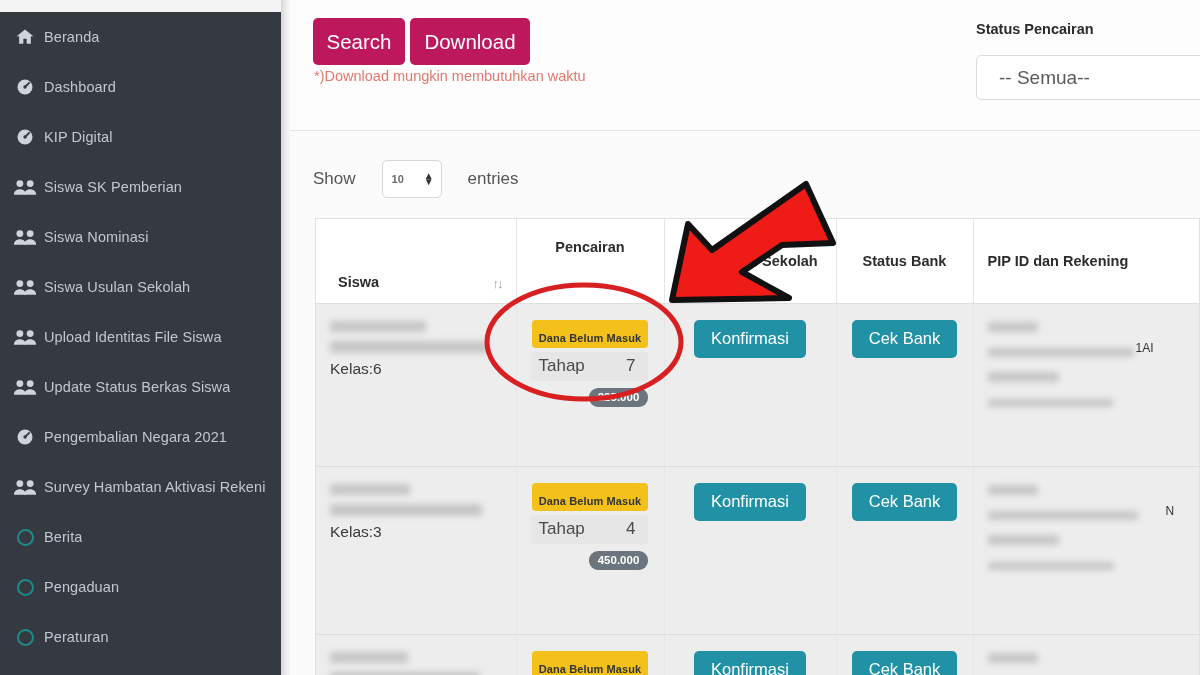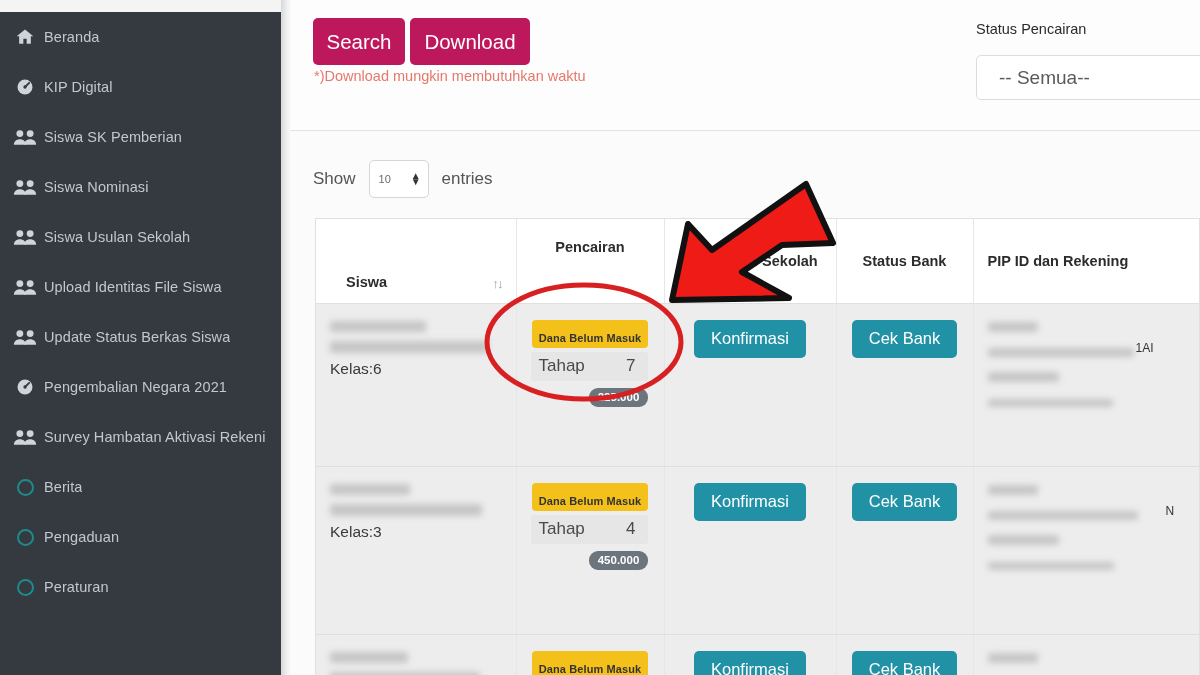--- a/index.html
+++ b/index.html
@@ -82,21 +82,21 @@
     position: absolute;
     left: 24px; top: 68px;
     color: #e5786b;
     font-size: 14.5px;
     white-space: nowrap;
   }
   #status-label {
     position: absolute;
     left: 686px; top: 21px;
     font-size: 14.5px;
-    font-weight: normal;
+    font-weight: bold;
     color: #2b2b2b;
     white-space: nowrap;
   }
   #status-select {
     position: absolute;
     left: 686px; top: 55px;
     width: 300px; height: 45px;
     border: 1px solid #dcdcdc;
     border-radius: 5px;
     background: #fff;
@@ -111,31 +111,32 @@
   
   #showbar {
     position: absolute;
     left: 23px; top: 160px;
     display: flex;
     align-items: center;
     font-size: 17px;
     color: #555;
   }
   #show-select {
-    margin: 0 13px;
+    margin: 0 26px;
     width: 60px; height: 38px;
     border: 1px solid #d6d6d6;
     border-radius: 5px;
     background: #fff;
     display: flex;
     align-items: center;
     justify-content: space-between;
     padding: 0 7px 0 9px;
     font-size: 11px;
     color: #6b6b6b;
+    font-weight: bold;
   }
   .updown {
     display: flex;
     flex-direction: column;
     line-height: 6px;
     font-size: 10px;
     color: #333;
   }
 
   
@@ -160,21 +161,21 @@
     padding: 0 14px;
     vertical-align: bottom;
   }
   thead th:last-child { border-right: none; }
   th .stack { position: relative; height: 64px; }
   th .top-line {
     position: absolute; top: 0; left: 0; right: 0;
     text-align: center;
   }
   th .bot-line {
-    position: absolute; bottom: 13px; left: 16px; margin-top: 28px;
+    position: absolute; bottom: 13px; left: 8px; margin-top: 28px;
   }
   th .sort-ico {
     position: absolute; bottom: 12px; right: 0;
     color: #9a9a9a; font-size: 13px; letter-spacing: -2px;
   }
   th.ctr { text-align: center; vertical-align: middle; }
 
   tbody td {
     border-right: 1px solid #e6e6e6;
     border-bottom: 1px solid #dedede;
@@ -251,20 +252,30 @@
 <body>
 
 <div id="sidebar">
     <div class="side-item">
       <span class="side-ico">
         <svg width="22" height="20" viewBox="0 0 24 24" fill="currentColor">
           <path d="M12 3 2 11h3v9h5v-6h4v6h5v-9h3z"></path>
         </svg>
       </span>
       <span class="side-label">Beranda</span>
+    </div>
+    <div class="side-item">
+      <span class="side-ico">
+        <svg width="22" height="20" viewBox="0 0 24 24" fill="currentColor">
+          <circle cx="12" cy="12" r="9"></circle>
+          <path d="M12 12 17 7" stroke="#343a40" stroke-width="2.2" stroke-linecap="round"></path>
+          <circle cx="12" cy="12" r="2" fill="#343a40"></circle>
+        </svg>
+      </span>
+      <span class="side-label">Dashboard</span>
     </div>
     <div class="side-item">
       <span class="side-ico">
         <svg width="22" height="20" viewBox="0 0 24 24" fill="currentColor">
           <circle cx="12" cy="12" r="9"></circle>
           <path d="M12 12 17 7" stroke="#343a40" stroke-width="2.2" stroke-linecap="round"></path>
           <circle cx="12" cy="12" r="2" fill="#343a40"></circle>
         </svg>
       </span>
       <span class="side-label">KIP Digital</span>

